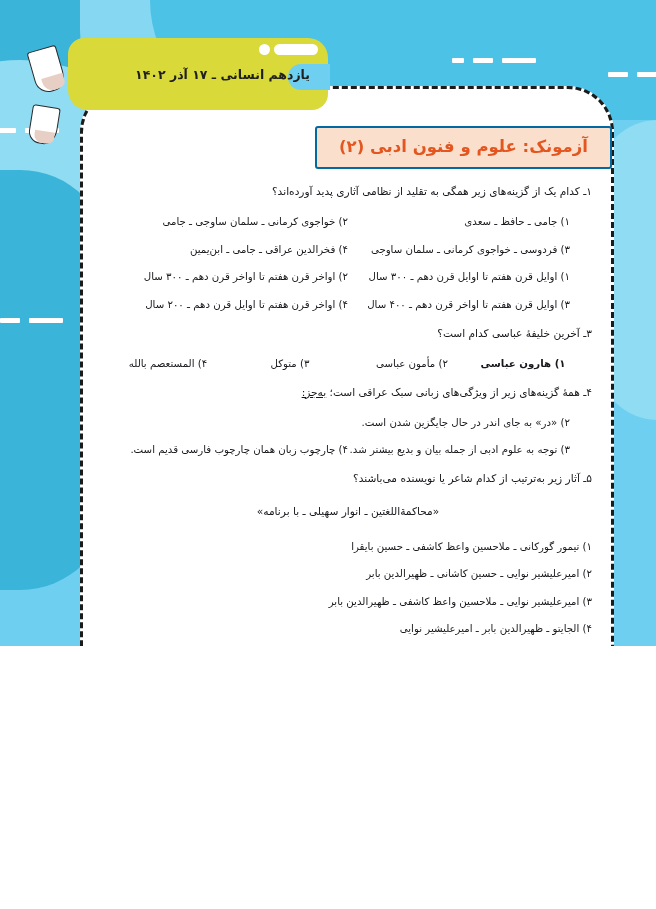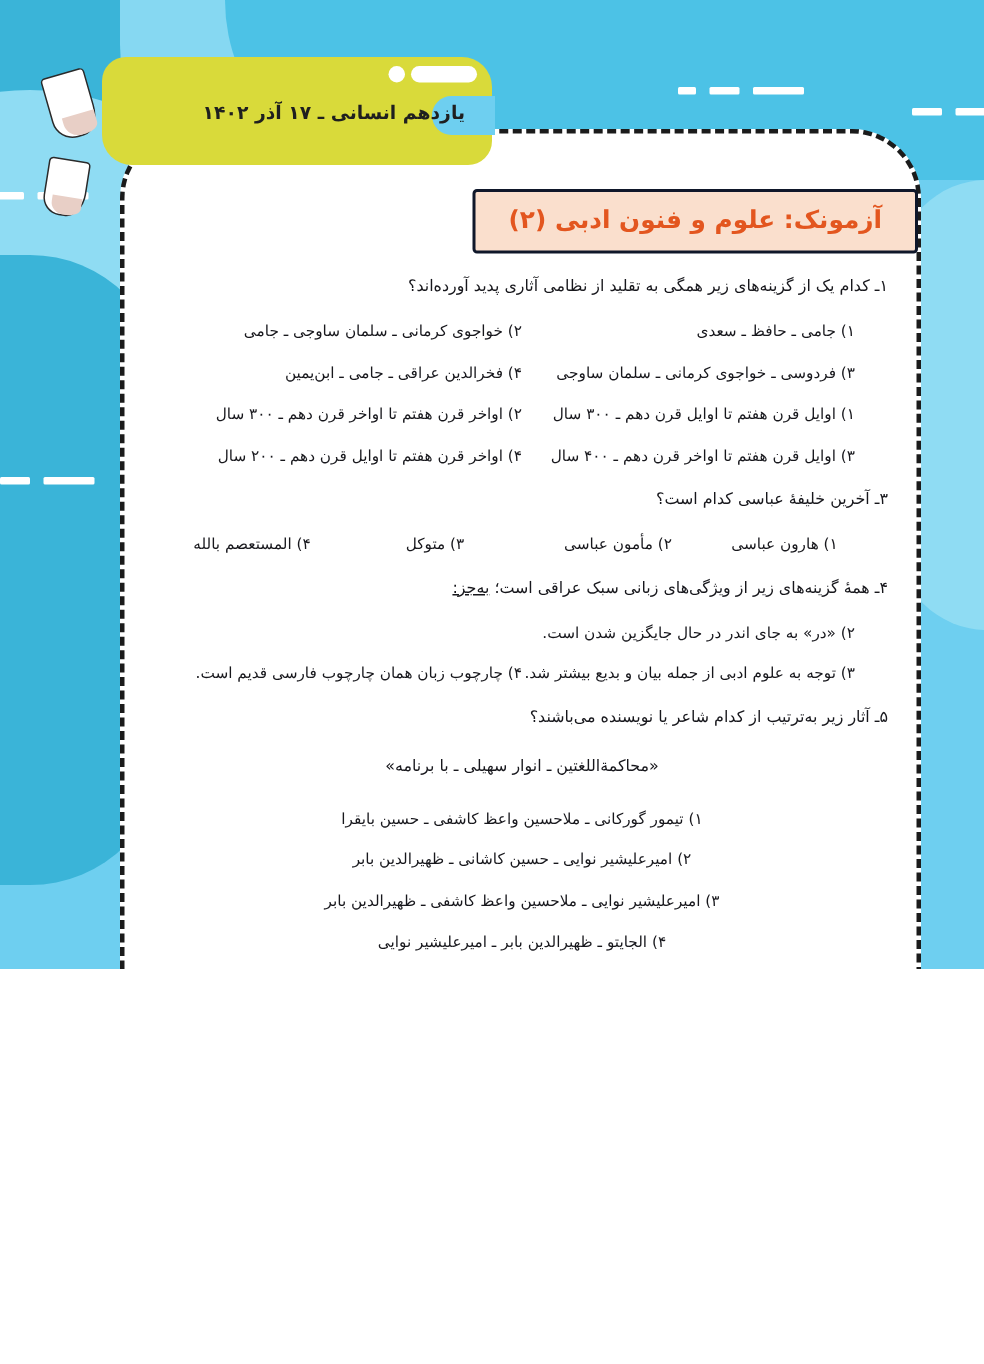--- a/index.html
+++ b/index.html
@@ -194,21 +194,21 @@
     left: 16px; top: 786px;
     width: 120px; height: 110px;
     z-index: 7;
   }
 
   
   #title-box {
     position: absolute;
     right: 44px; top: 126px;
     background: #fadfcd;
-    border: 2px solid #0f172a;
+    border: 2px solid #0369a1;
     border-radius: 3px;
     padding: 9px 22px 11px 22px;
     z-index: 9;
     margin-left: 44px;
   }
   #title-box .title-text {
     font-size: 16.5px;
     font-weight: bold;
     color: #e3561f;
     direction: rtl;
@@ -247,29 +247,29 @@
 
   .opt {
     font-size: 10.2px;
     line-height: 1.45;
     direction: rtl;
     text-align: right;
     padding-left: 6px;
     white-space: nowrap;
   }
   .opt-row.grid2 > .opt:first-child { padding-right: 22px; }
-  .opt-row.grid4 > .opt:first-child { padding-right: 22px; }
+  .opt-row.grid4 > .opt:first-child { padding-right: 22px; font-weight: bold; }
 
   .opt-stack { margin-top: 6px; }
   .opt-stack .opt-line {
     font-size: 10.2px;
     line-height: 1.5;
     margin-bottom: 12px;
     direction: rtl;
-    text-align: center;
+    text-align: right;
     padding-right: 0;
   }
 
   .quote-line {
     font-size: 10.6px;
     text-align: center;
     margin: 18px 0 22px 0;
     direction: rtl;
   }
 

